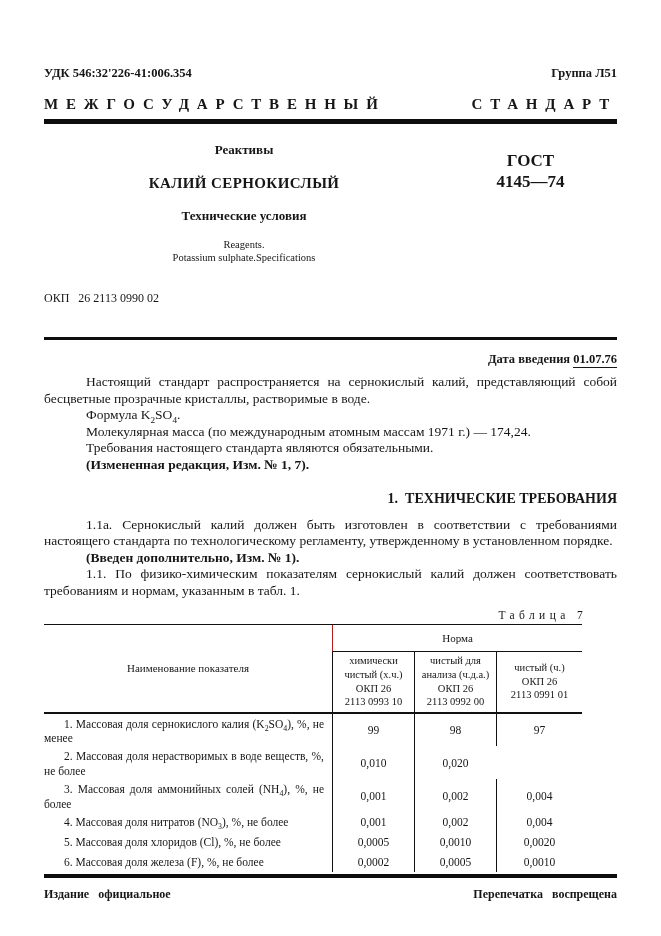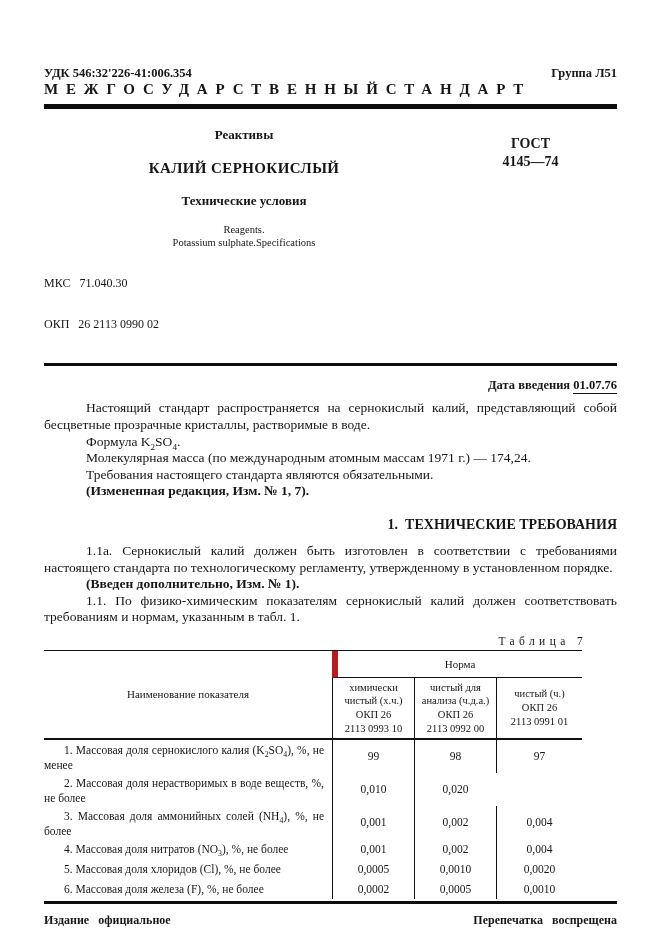--- a/index.html
+++ b/index.html
@@ -16,37 +16,38 @@
   }
   .content { margin: 0 44px; width: 573px; }
 
   
   .meta-row {
     display: flex; justify-content: space-between;
     padding-top: 66px;
     font-size: 12.5px; font-weight: bold;
   }
   .std-row {
-    display: flex; justify-content: flex-start;
+    display: flex; justify-content: space-between;
+    margin-top: 15px;
     font-size: 15px; font-weight: bold;
   }
   .std-row span { letter-spacing: 0.52em; white-space: nowrap; }
 
   .rule-thick { height: 5px; background: #0d0d0d; margin-top: 6px; }
   .rule-med   { height: 3px; background: #0d0d0d; margin-top: 4px; }
 
   
   .title-grid { display: flex; }
   .title-center { width: 400px; text-align: center; }
   .t-cat   { margin-top: 18px; font-size: 13px; font-weight: bold; }
   .t-main  { margin-top: 17px; font-size: 15px; font-weight: bold; letter-spacing: 0.4px; }
   .t-sub   { margin-top: 16px; font-size: 13px; font-weight: bold; }
   .t-en1   { margin-top: 15px; font-size: 10.5px; }
   .t-en2   { margin-top: 2px;  font-size: 10.5px; }
-  .gost-box { flex: 1; text-align: center; padding-top: 26px; font-size: 14px; font-weight: bold; line-height: 1.25; }
+  .gost-box { flex: 1; text-align: center; padding-top: 26px; font-size: 17px; font-weight: bold; line-height: 1.25; }
 
   .codes { margin-top: 1px; font-size: 12px; line-height: 1.15; white-space: pre; }
 
   .date-row { margin-top: 12px; text-align: right; font-size: 12.5px; font-weight: bold; }
   .date-row .u { border-bottom: 1.4px solid #161616; padding-bottom: 1px; font-family: Liberation Serif, serif; }
 
   .body-text {
     margin: 0; font-size: 13.5px; line-height: 1.23;
     text-align: justify;
   }
@@ -73,21 +74,21 @@
     grid-template-rows: 27px 60px;
     border-bottom: 2.6px solid #111;
   }
   .name-h {
     grid-column: 1; grid-row: 1 / 3;
     display: flex; align-items: center; justify-content: center;
     font-size: 11px;
   }
   .norm-h {
     grid-column: 2 / 5; grid-row: 1;
-    border-left: 6px solid #b91c1c; border-bottom: 1px solid #111;
+    border-left: 1px solid #b91c1c; border-bottom: 1px solid #111;
     display: flex; align-items: center; justify-content: center;
     font-size: 11px;
   }
   .sub-h {
     grid-row: 2; border-left: 1px solid #111;
     display: flex; align-items: center; justify-content: center;
     text-align: center; white-space: pre-line;
     font-size: 10.5px; line-height: 1.3; padding: 2px 1px;
   }
   .trow { display: grid; grid-template-columns: 288px 82px 82px 86px; }
@@ -133,21 +134,20 @@
         <div class="t-en1">Reagents.</div>
         <div class="t-en2">Potassium sulphate.Specifications</div>
       </div>
       <div class="gost-box">
         <div>ГОСТ</div>
         <div>4145—74</div>
       </div>
     </div>
 
     <div class="codes">
-      <div>МКС   71.040.30</div>
       <div>ОКП   26 2113 0990 02</div>
     </div>
 
     <div class="rule-med"></div>
 
     <div class="date-row">
       <span>Дата введения</span>
       <span class="u">01.07.76</span>
     </div>
 

